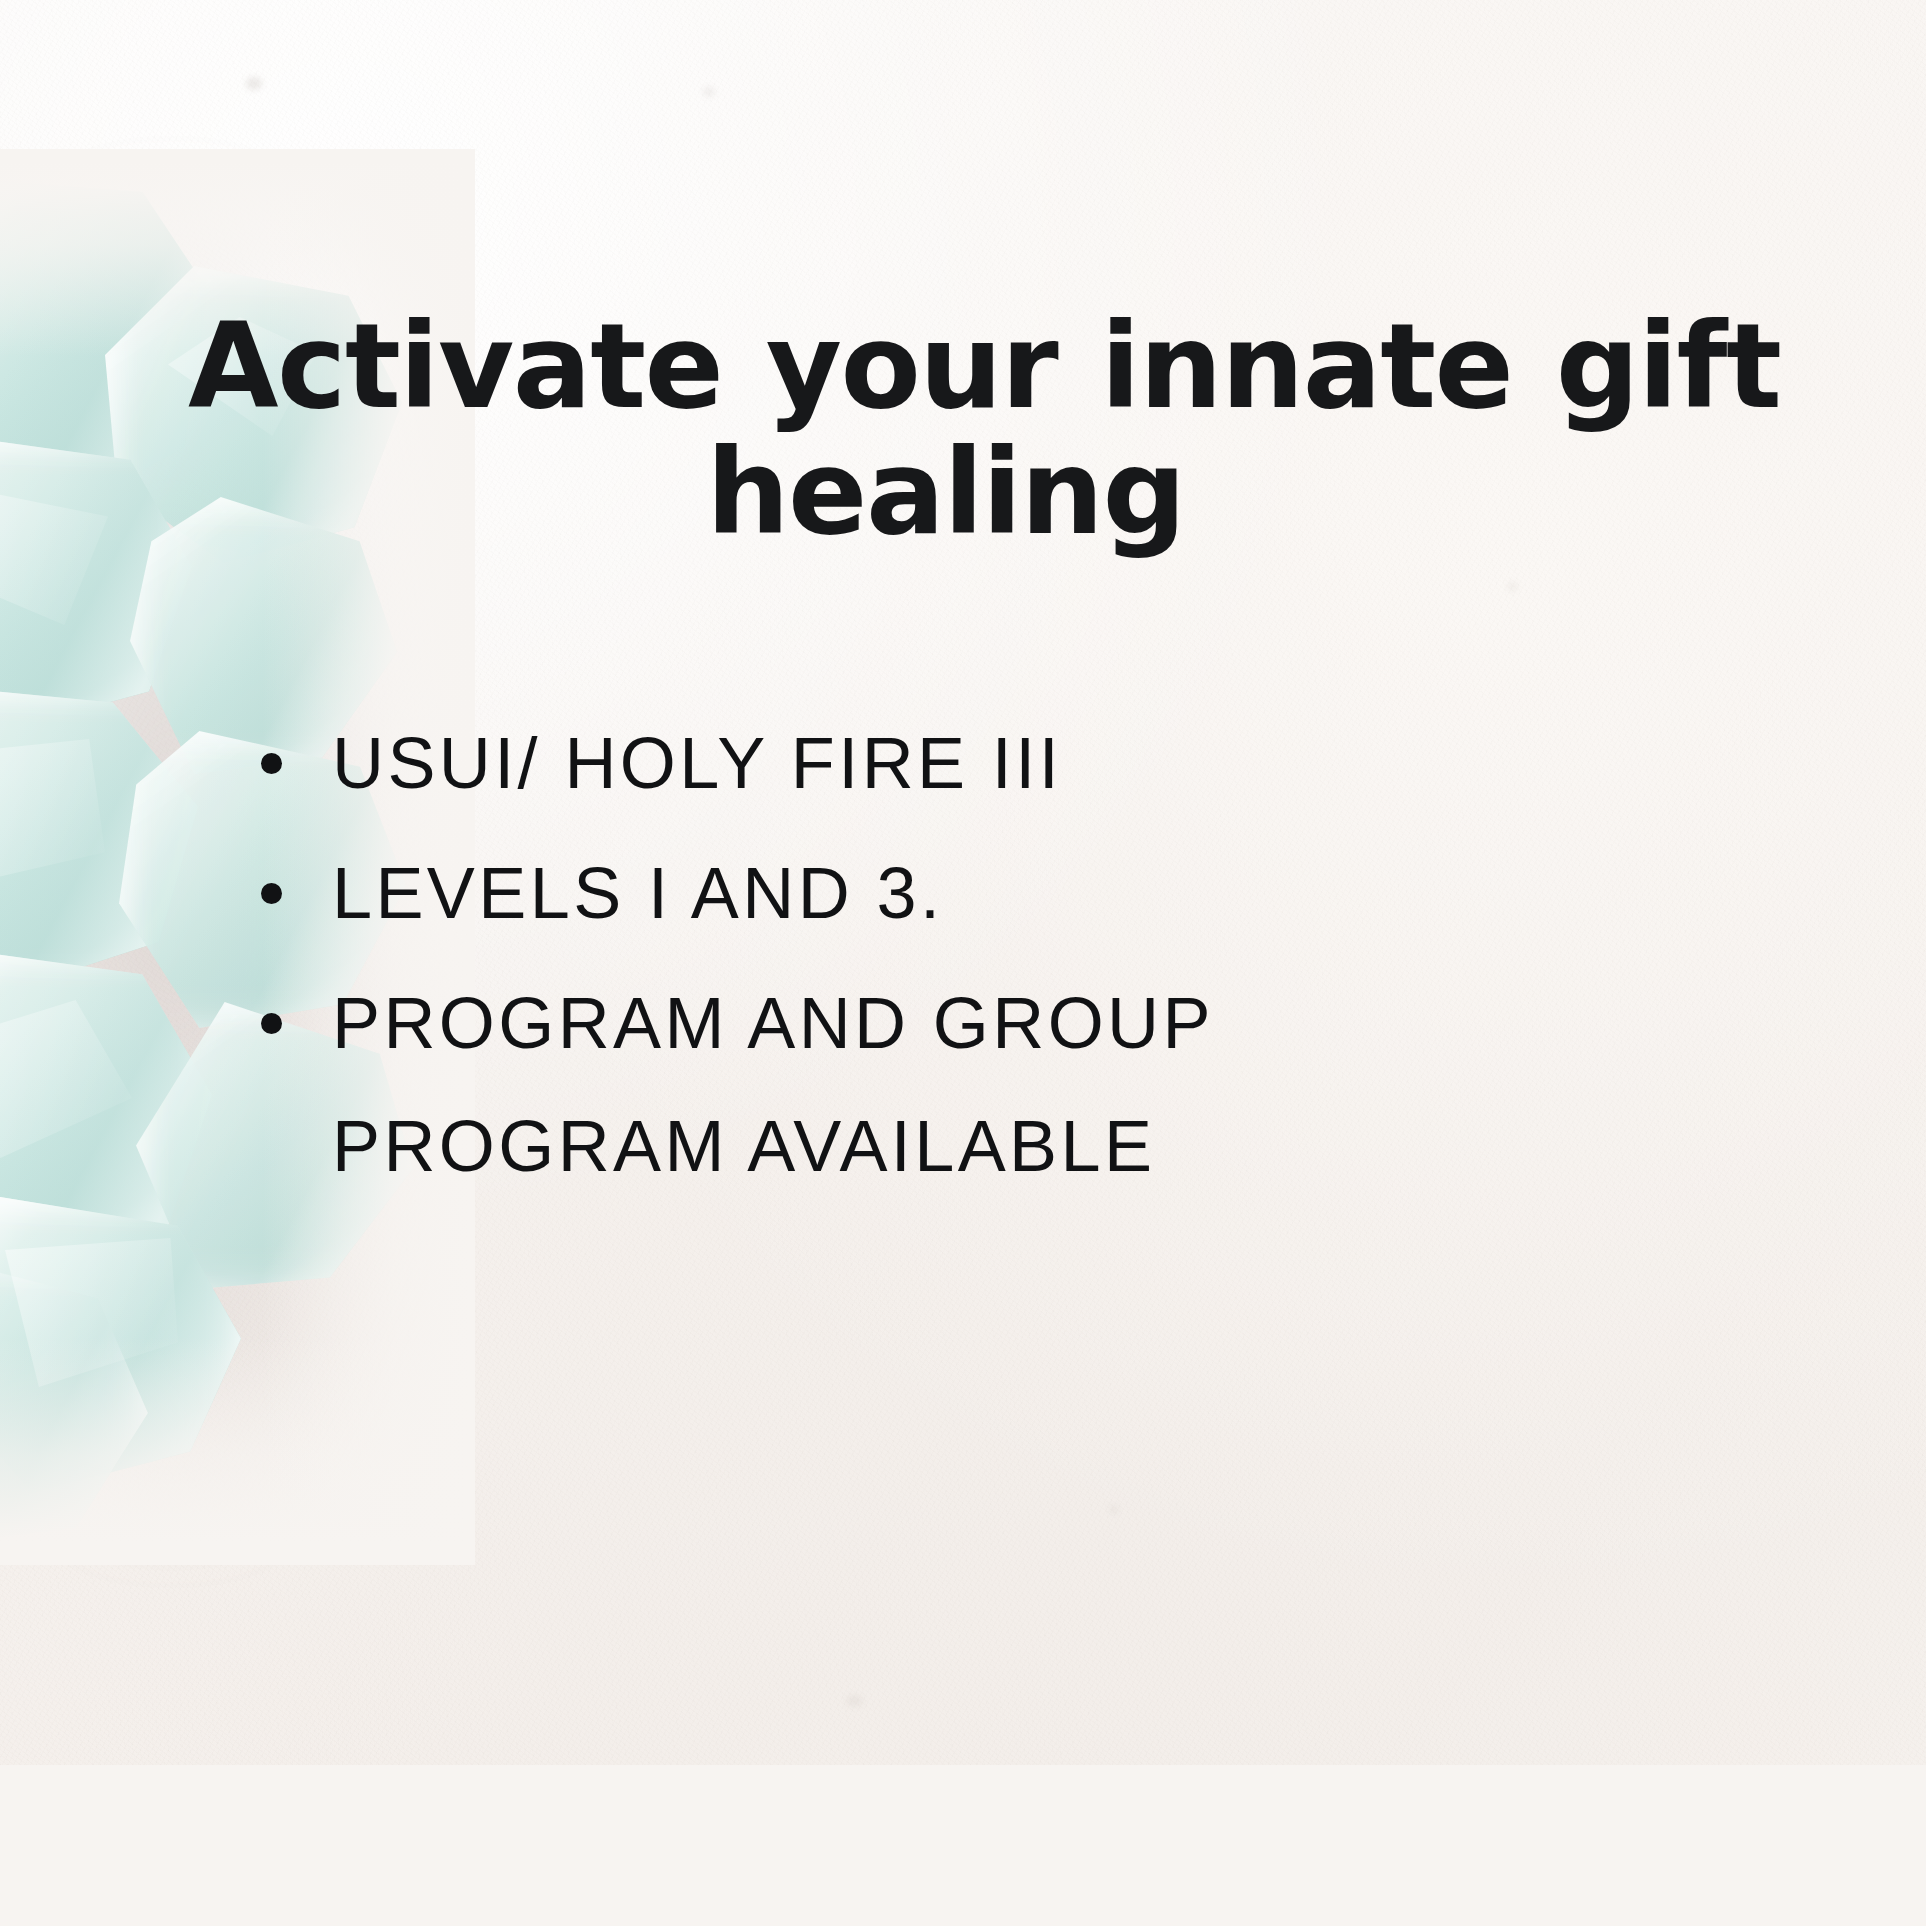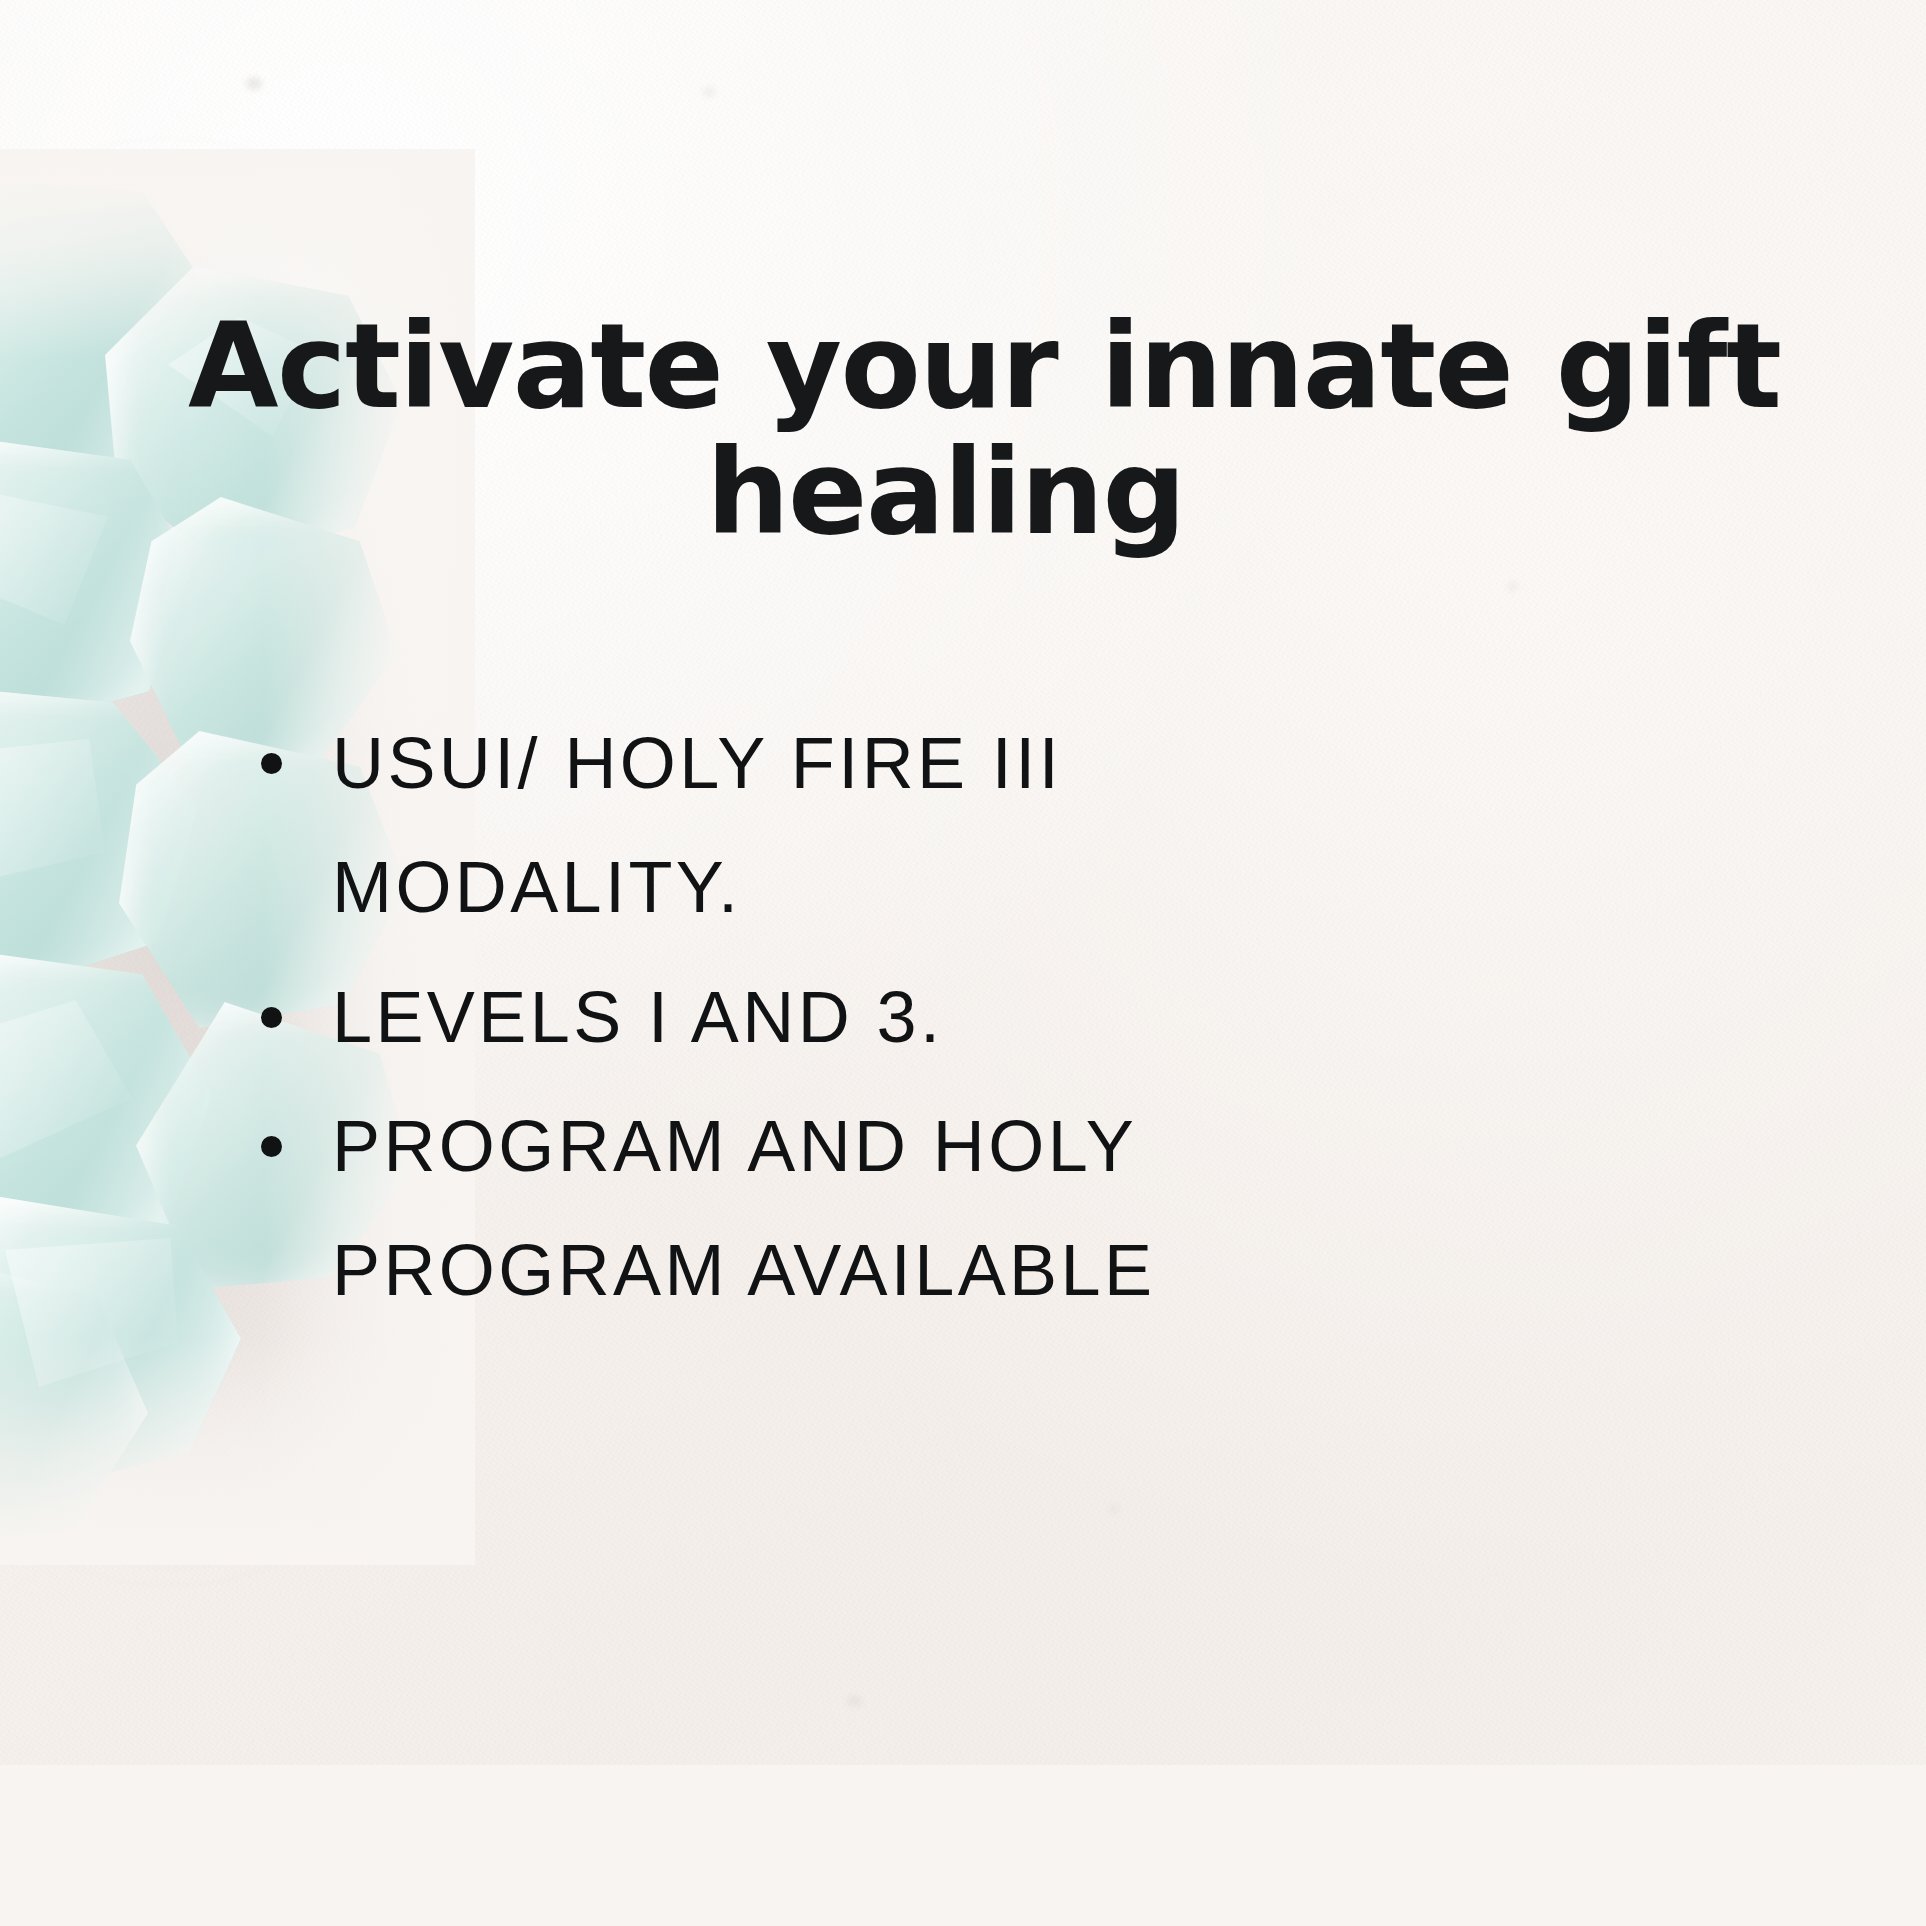--- a/index.html
+++ b/index.html
@@ -214,35 +214,34 @@
       <span class="hl-line">Activate your innate gift</span>
       <span class="hl-line">healing</span>
     </h1>
 
     <ul class="bullets" style="list-style:none;margin:0;padding:0;">
 
       <li class="bullet-item">
         <span class="bullet-dot"></span>
         <span class="bullet-text">
           <span class="b-line">USUI/ HOLY FIRE III</span>
-          <span class="b-line">MODALITY.</span>
         </span>
       </li>
 
       <li class="bullet-item">
         <span class="bullet-dot"></span>
         <span class="bullet-text">
           <span class="b-line">LEVELS I AND 3.</span>
         </span>
       </li>
 
       <li class="bullet-item">
         <span class="bullet-dot"></span>
         <span class="bullet-text">
-          <span class="b-line">PROGRAM AND HOLY</span>
+          <span class="b-line">PROGRAM AND GROUP</span>
           <span class="b-line">PROGRAM AVAILABLE</span>
         </span>
       </li>
 
     </ul>
   </div>
 
 </div>
 
 

